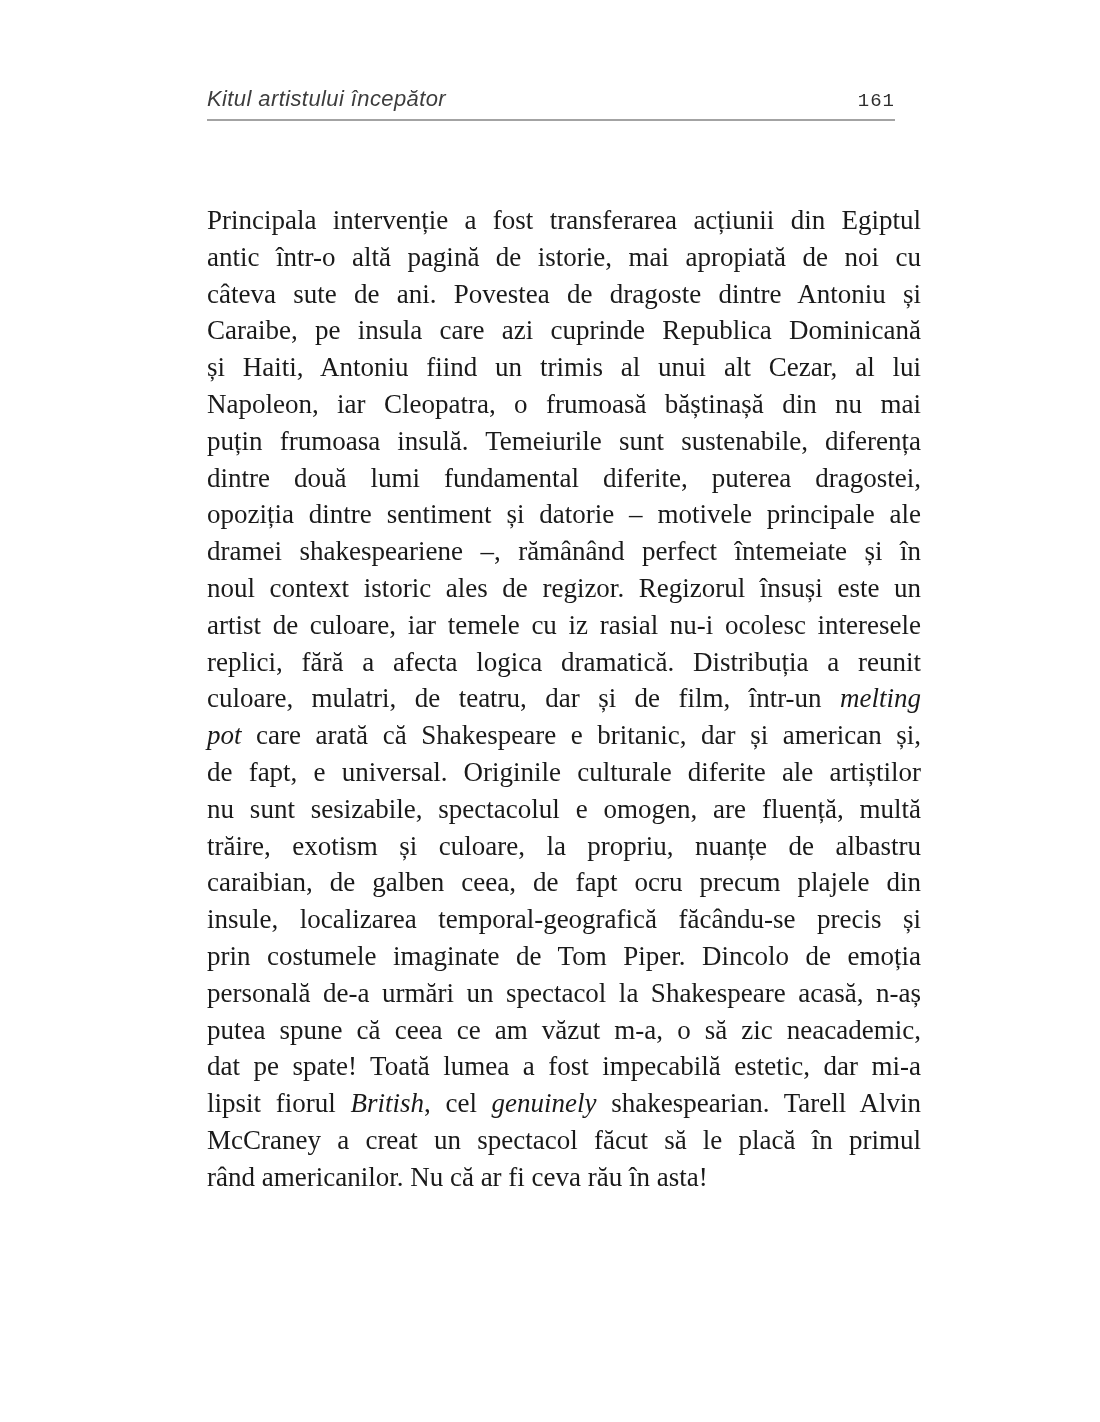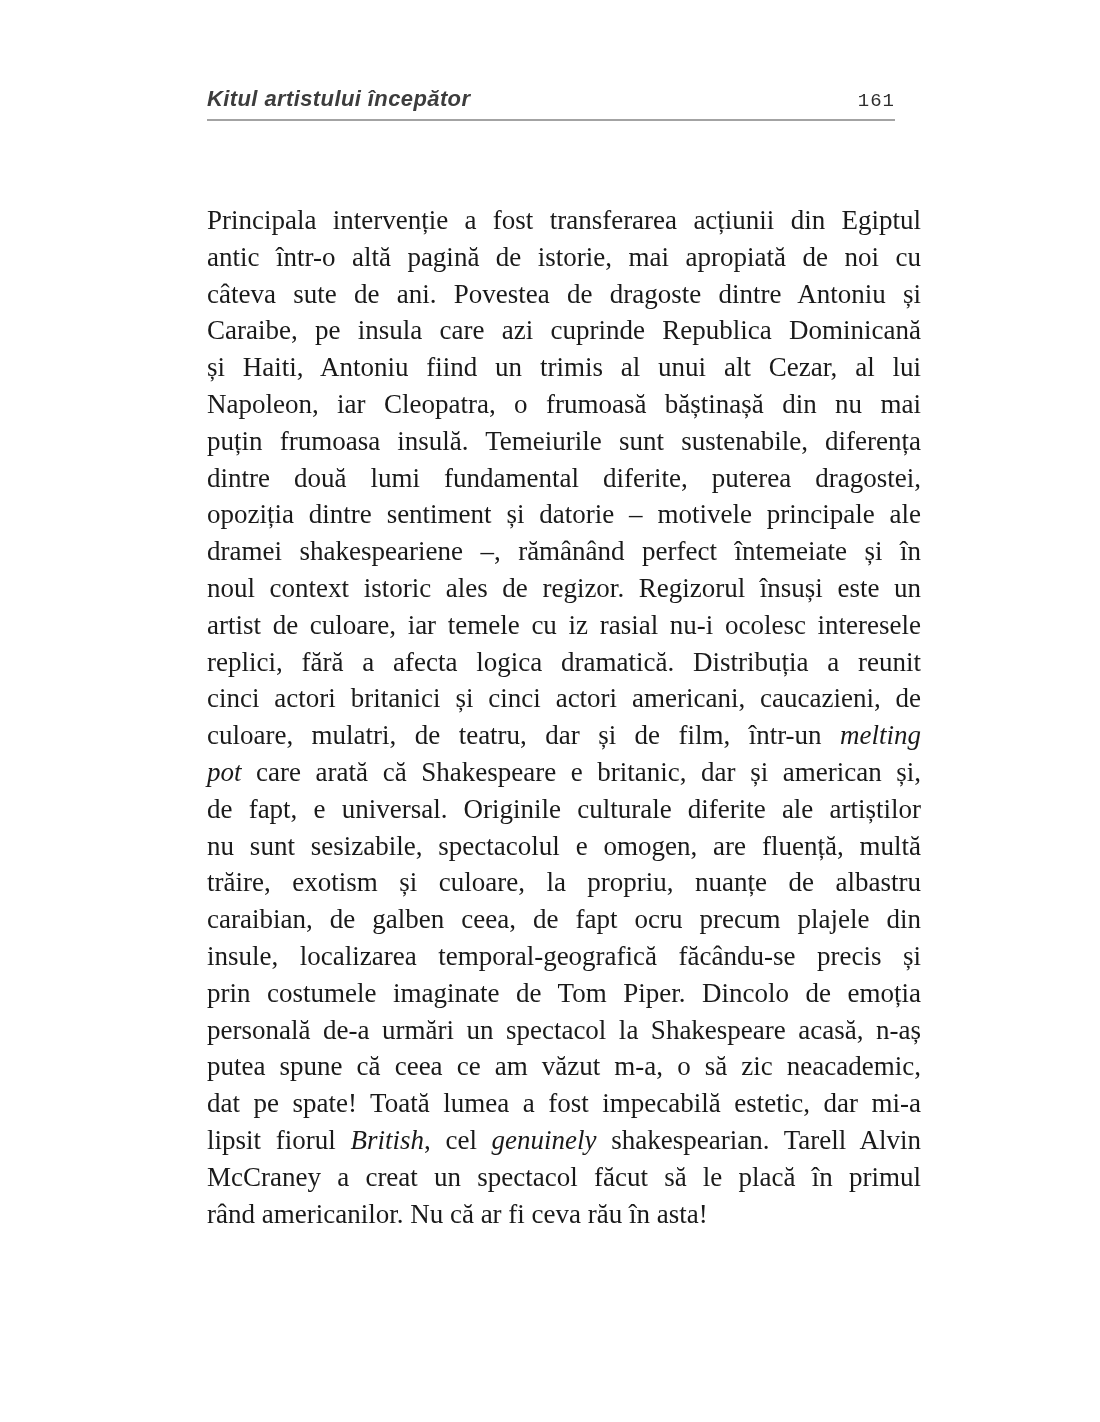--- a/index.html
+++ b/index.html
@@ -19,21 +19,21 @@
     left: 207px;
     top: 86px;
     width: 688px;
     display: flex;
     justify-content: space-between;
     align-items: baseline;
   }
   .running-title {
     font-family: "Liberation Sans", sans-serif;
     font-style: italic;
-    font-weight: 700;
+    font-weight: 400;
     font-size: 22px;
     letter-spacing: 0.4px;
     color: var(--header_text, #3d3d3d);
   }
   .folio {
     font-family: "Liberation Mono", monospace;
     font-size: 19px;
     letter-spacing: 1px;
     color: var(--folio_text, #2e2e2e);
   }
@@ -87,21 +87,20 @@
       <div class="line">Caraibe, pe insula care azi cuprinde Republica Dominicană</div>
       <div class="line">și Haiti, Antoniu fiind un trimis al unui alt Cezar, al lui</div>
       <div class="line">Napoleon, iar Cleopatra, o frumoasă băștinașă din nu mai</div>
       <div class="line">puțin frumoasa insulă. Temeiurile sunt sustenabile, diferența</div>
       <div class="line">dintre două lumi fundamental diferite, puterea dragostei,</div>
       <div class="line">opoziția dintre sentiment și datorie – motivele principale ale</div>
       <div class="line">dramei shakespeariene –, rămânând perfect întemeiate și în</div>
       <div class="line">noul context istoric ales de regizor. Regizorul însuși este un</div>
       <div class="line">artist de culoare, iar temele cu iz rasial nu-i ocolesc interesele</div>
       <div class="line">replici, fără a afecta logica dramatică. Distribuția a reunit</div>
-      <div class="line">cinci actori britanici și cinci actori americani, caucazieni, de</div>
       <div class="line">culoare, mulatri, de teatru, dar și de film, într-un <i>melting</i></div>
       <div class="line"><i>pot</i> care arată că Shakespeare e britanic, dar și american și,</div>
       <div class="line">de fapt, e universal. Originile culturale diferite ale artiștilor</div>
       <div class="line">nu sunt sesizabile, spectacolul e omogen, are fluență, multă</div>
       <div class="line">trăire, exotism și culoare, la propriu, nuanțe de albastru</div>
       <div class="line">caraibian, de galben ceea, de fapt ocru precum plajele din</div>
       <div class="line">insule, localizarea temporal-geografică făcându-se precis și</div>
       <div class="line">prin costumele imaginate de Tom Piper. Dincolo de emoția</div>
       <div class="line">personală de-a urmări un spectacol la Shakespeare acasă, n-aș</div>
       <div class="line">putea spune că ceea ce am văzut m-a, o să zic neacademic,</div>

